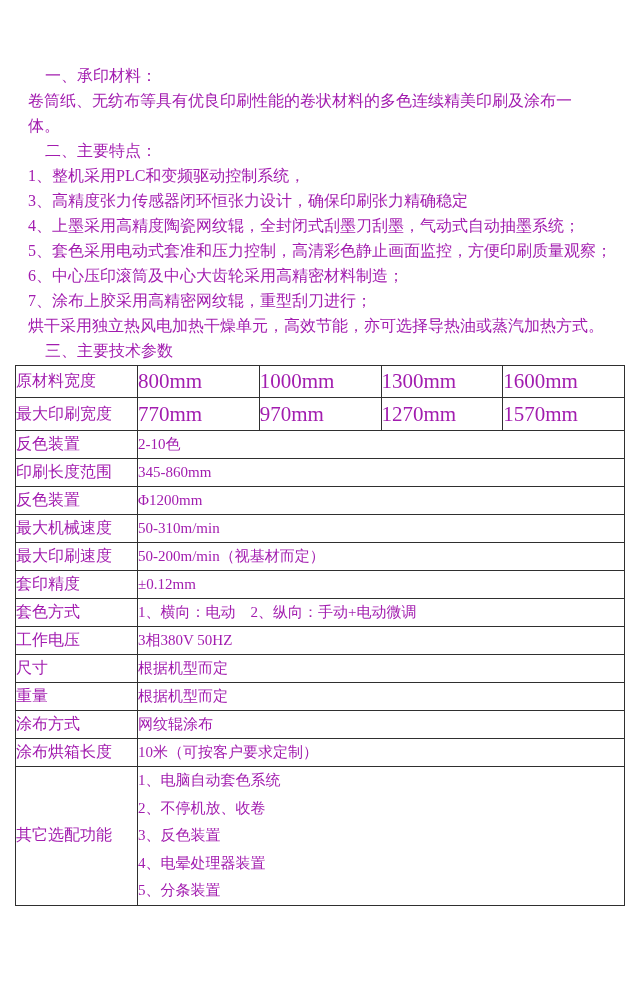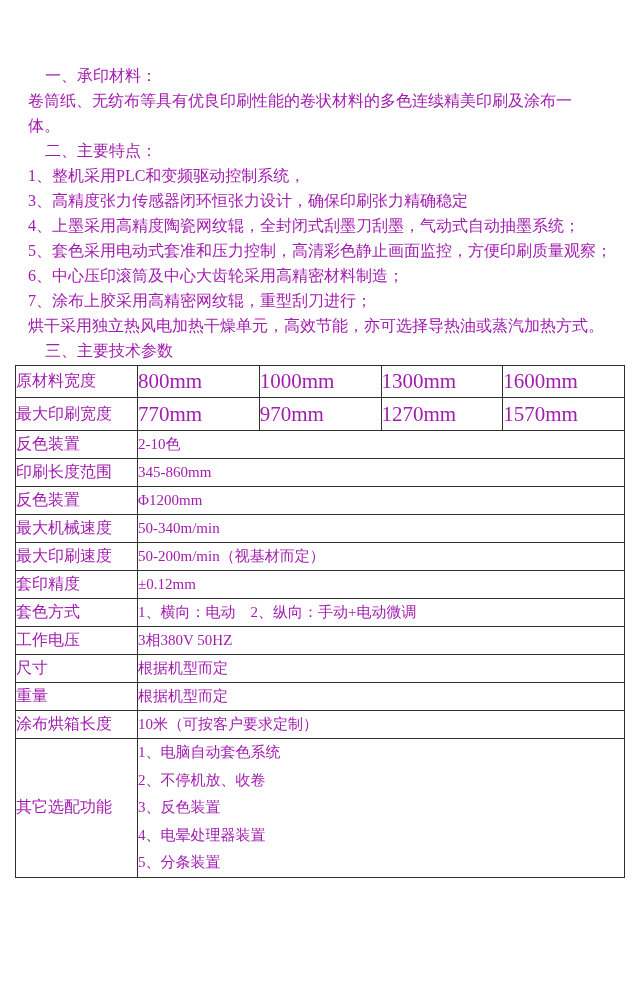--- a/index.html
+++ b/index.html
@@ -88,21 +88,21 @@
     <tr class="r-spec">
       <td class="c-label" data-bind="document.table.spec_rows.1.label">印刷长度范围</td>
       <td class="c-wide" colspan="4" data-bind="document.table.spec_rows.1.value">345-860mm</td>
     </tr>
     <tr class="r-spec">
       <td class="c-label" data-bind="document.table.spec_rows.2.label">反色装置</td>
       <td class="c-wide" colspan="4" data-bind="document.table.spec_rows.2.value">Φ1200mm</td>
     </tr>
     <tr class="r-spec">
       <td class="c-label" data-bind="document.table.spec_rows.3.label">最大机械速度</td>
-      <td class="c-wide" colspan="4" data-bind="document.table.spec_rows.3.value">50-340m/min</td>
+      <td class="c-wide" colspan="4" data-bind="document.table.spec_rows.3.value">50-310m/min</td>
     </tr>
     <tr class="r-spec">
       <td class="c-label" data-bind="document.table.spec_rows.4.label">最大印刷速度</td>
       <td class="c-wide" colspan="4" data-bind="document.table.spec_rows.4.value">50-200m/min（视基材而定）</td>
     </tr>
     <tr class="r-spec">
       <td class="c-label" data-bind="document.table.spec_rows.5.label">套印精度</td>
       <td class="c-wide" colspan="4" data-bind="document.table.spec_rows.5.value">±0.12mm</td>
     </tr>
     <tr class="r-spec">
@@ -115,20 +115,24 @@
     </tr>
     <tr class="r-spec">
       <td class="c-label" data-bind="document.table.spec_rows.8.label">尺寸</td>
       <td class="c-wide" colspan="4" data-bind="document.table.spec_rows.8.value">根据机型而定</td>
     </tr>
     <tr class="r-spec">
       <td class="c-label" data-bind="document.table.spec_rows.9.label">重量</td>
       <td class="c-wide" colspan="4" data-bind="document.table.spec_rows.9.value">根据机型而定</td>
     </tr>
     <tr class="r-spec">
+      <td class="c-label" data-bind="document.table.spec_rows.10.label">涂布方式</td>
+      <td class="c-wide" colspan="4" data-bind="document.table.spec_rows.10.value">网纹辊涂布</td>
+    </tr>
+    <tr class="r-spec">
       <td class="c-label" data-bind="document.table.spec_rows.11.label">涂布烘箱长度</td>
       <td class="c-wide" colspan="4" data-bind="document.table.spec_rows.11.value">10米（可按客户要求定制）</td>
     </tr>
     <tr>
       <td class="c-label" data-bind="document.table.options_row.label">其它选配功能</td>
       <td class="c-options" colspan="4">
         <div class="opt-line" data-bind="document.table.options_row.items.0">1、电脑自动套色系统</div>
         <div class="opt-line" data-bind="document.table.options_row.items.1">2、不停机放、收卷</div>
         <div class="opt-line" data-bind="document.table.options_row.items.2">3、反色装置</div>
         <div class="opt-line" data-bind="document.table.options_row.items.3">4、电晕处理器装置</div>

